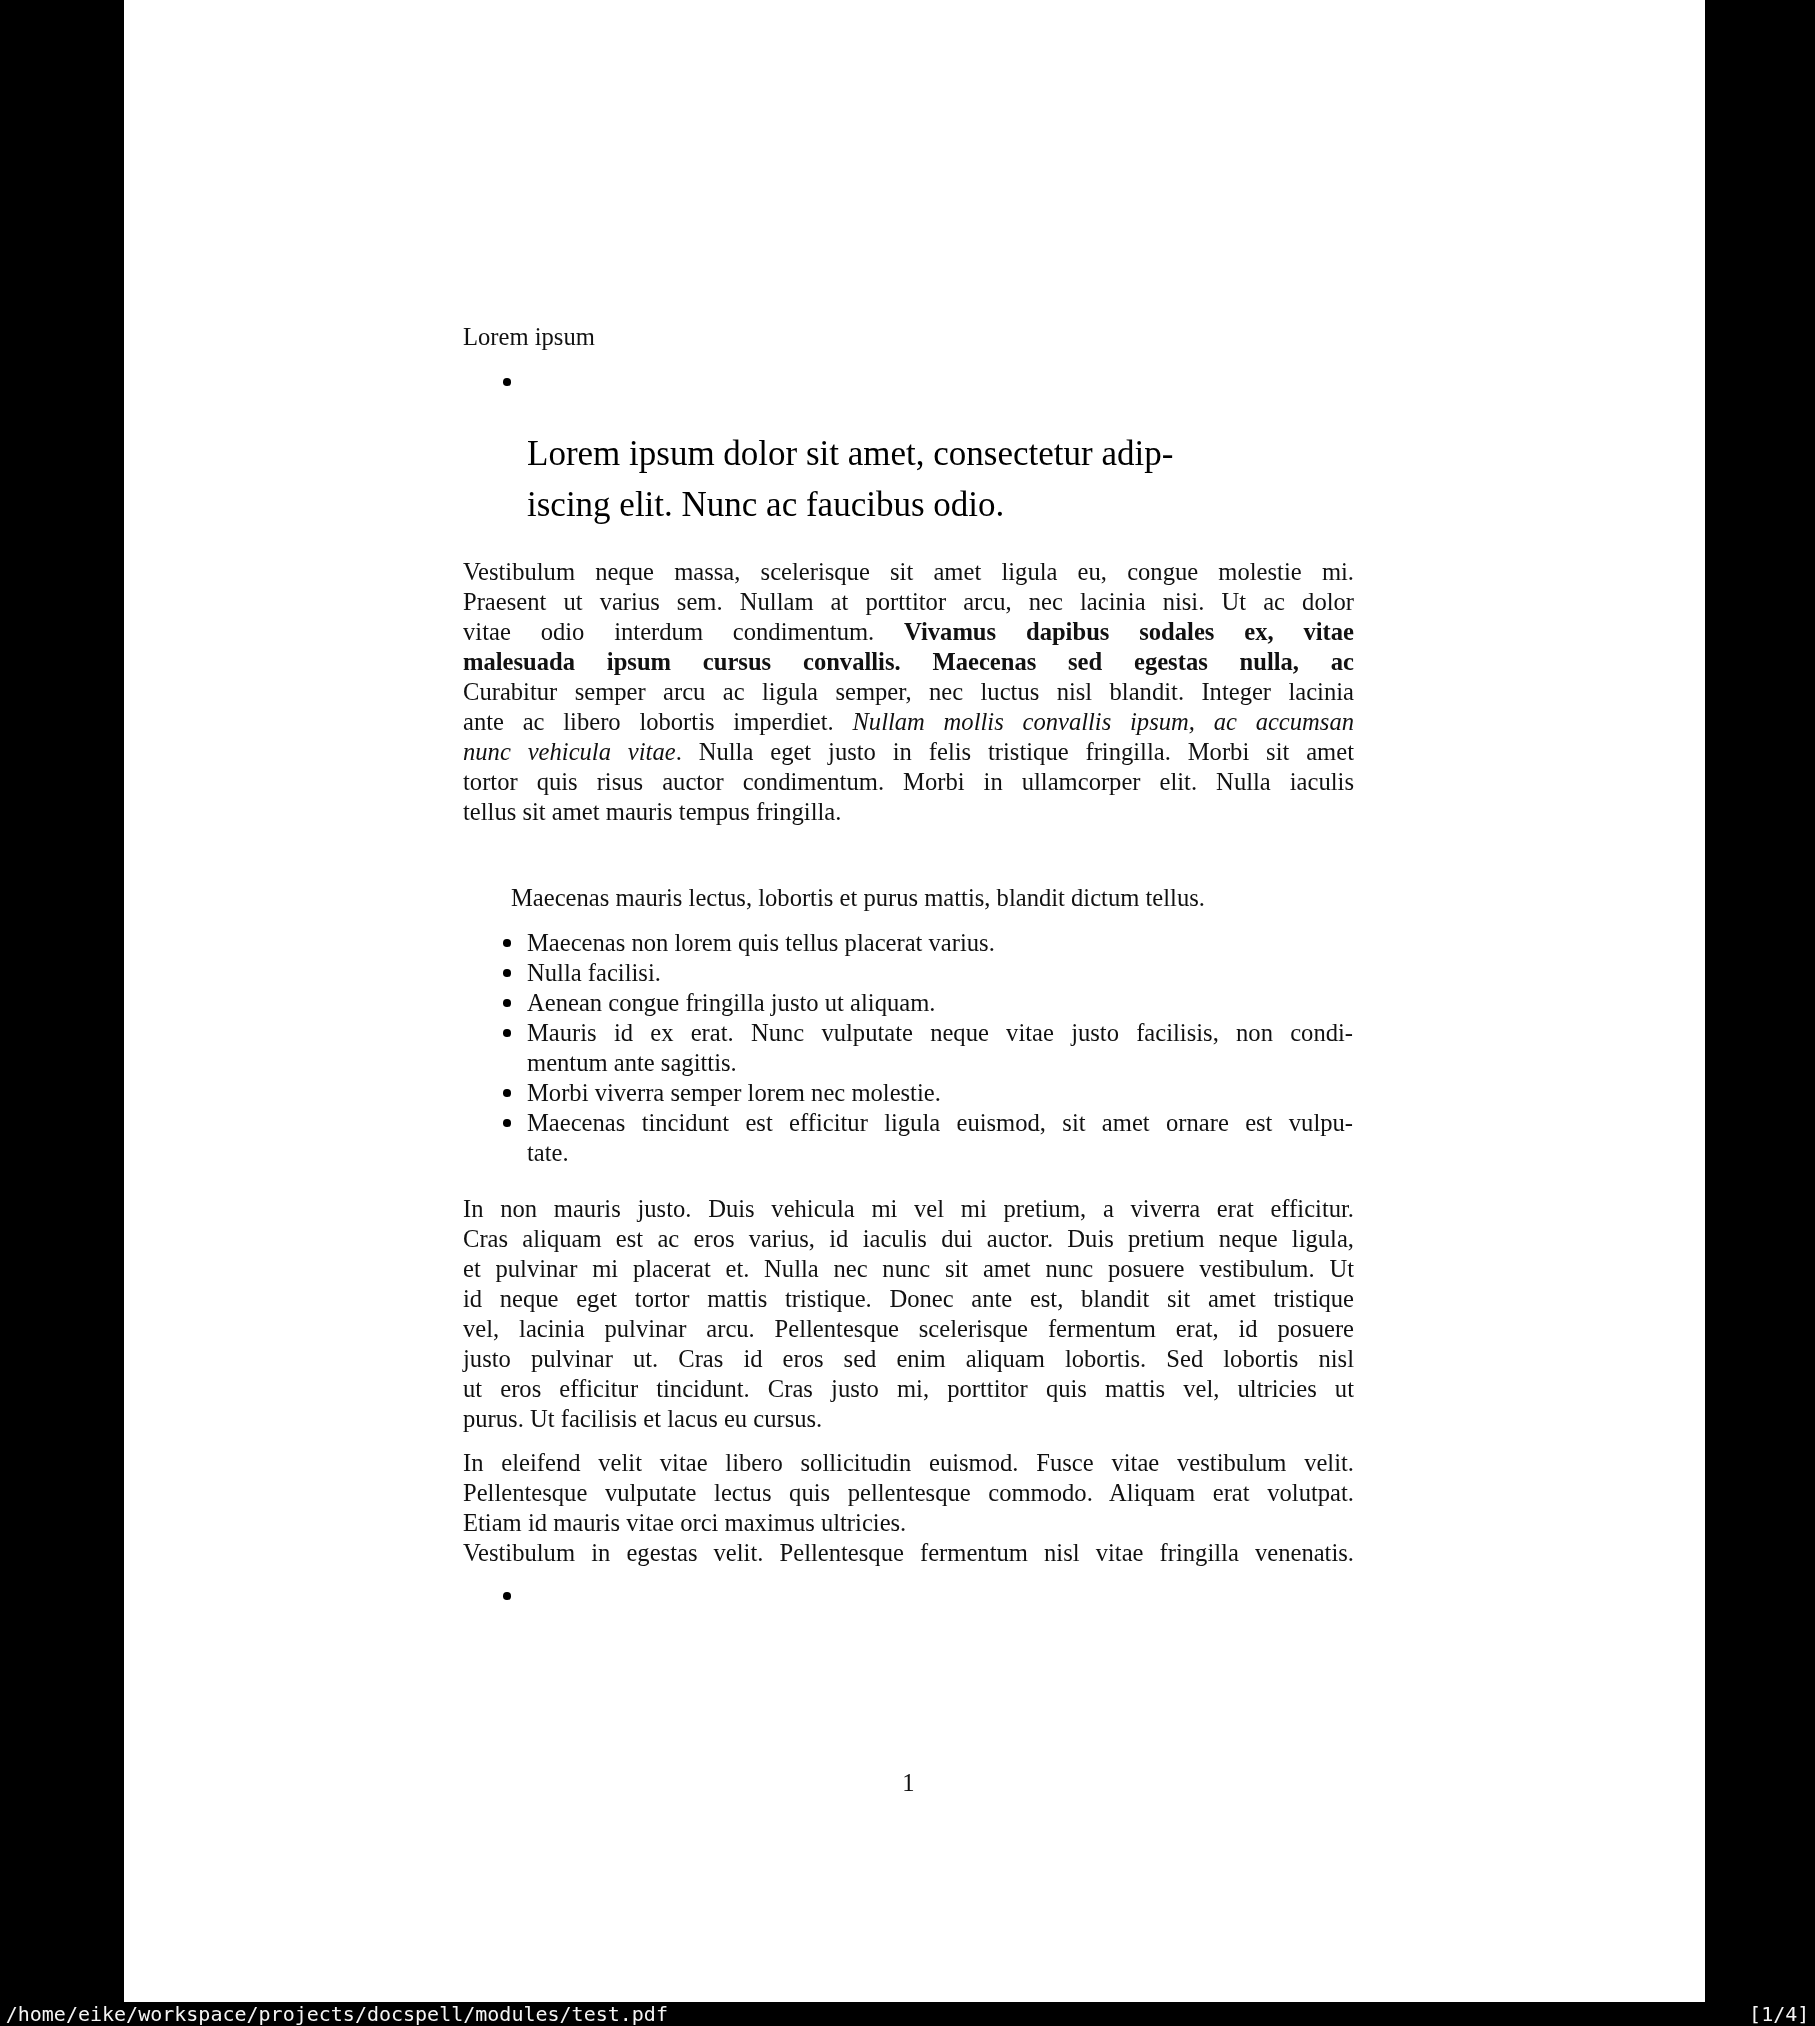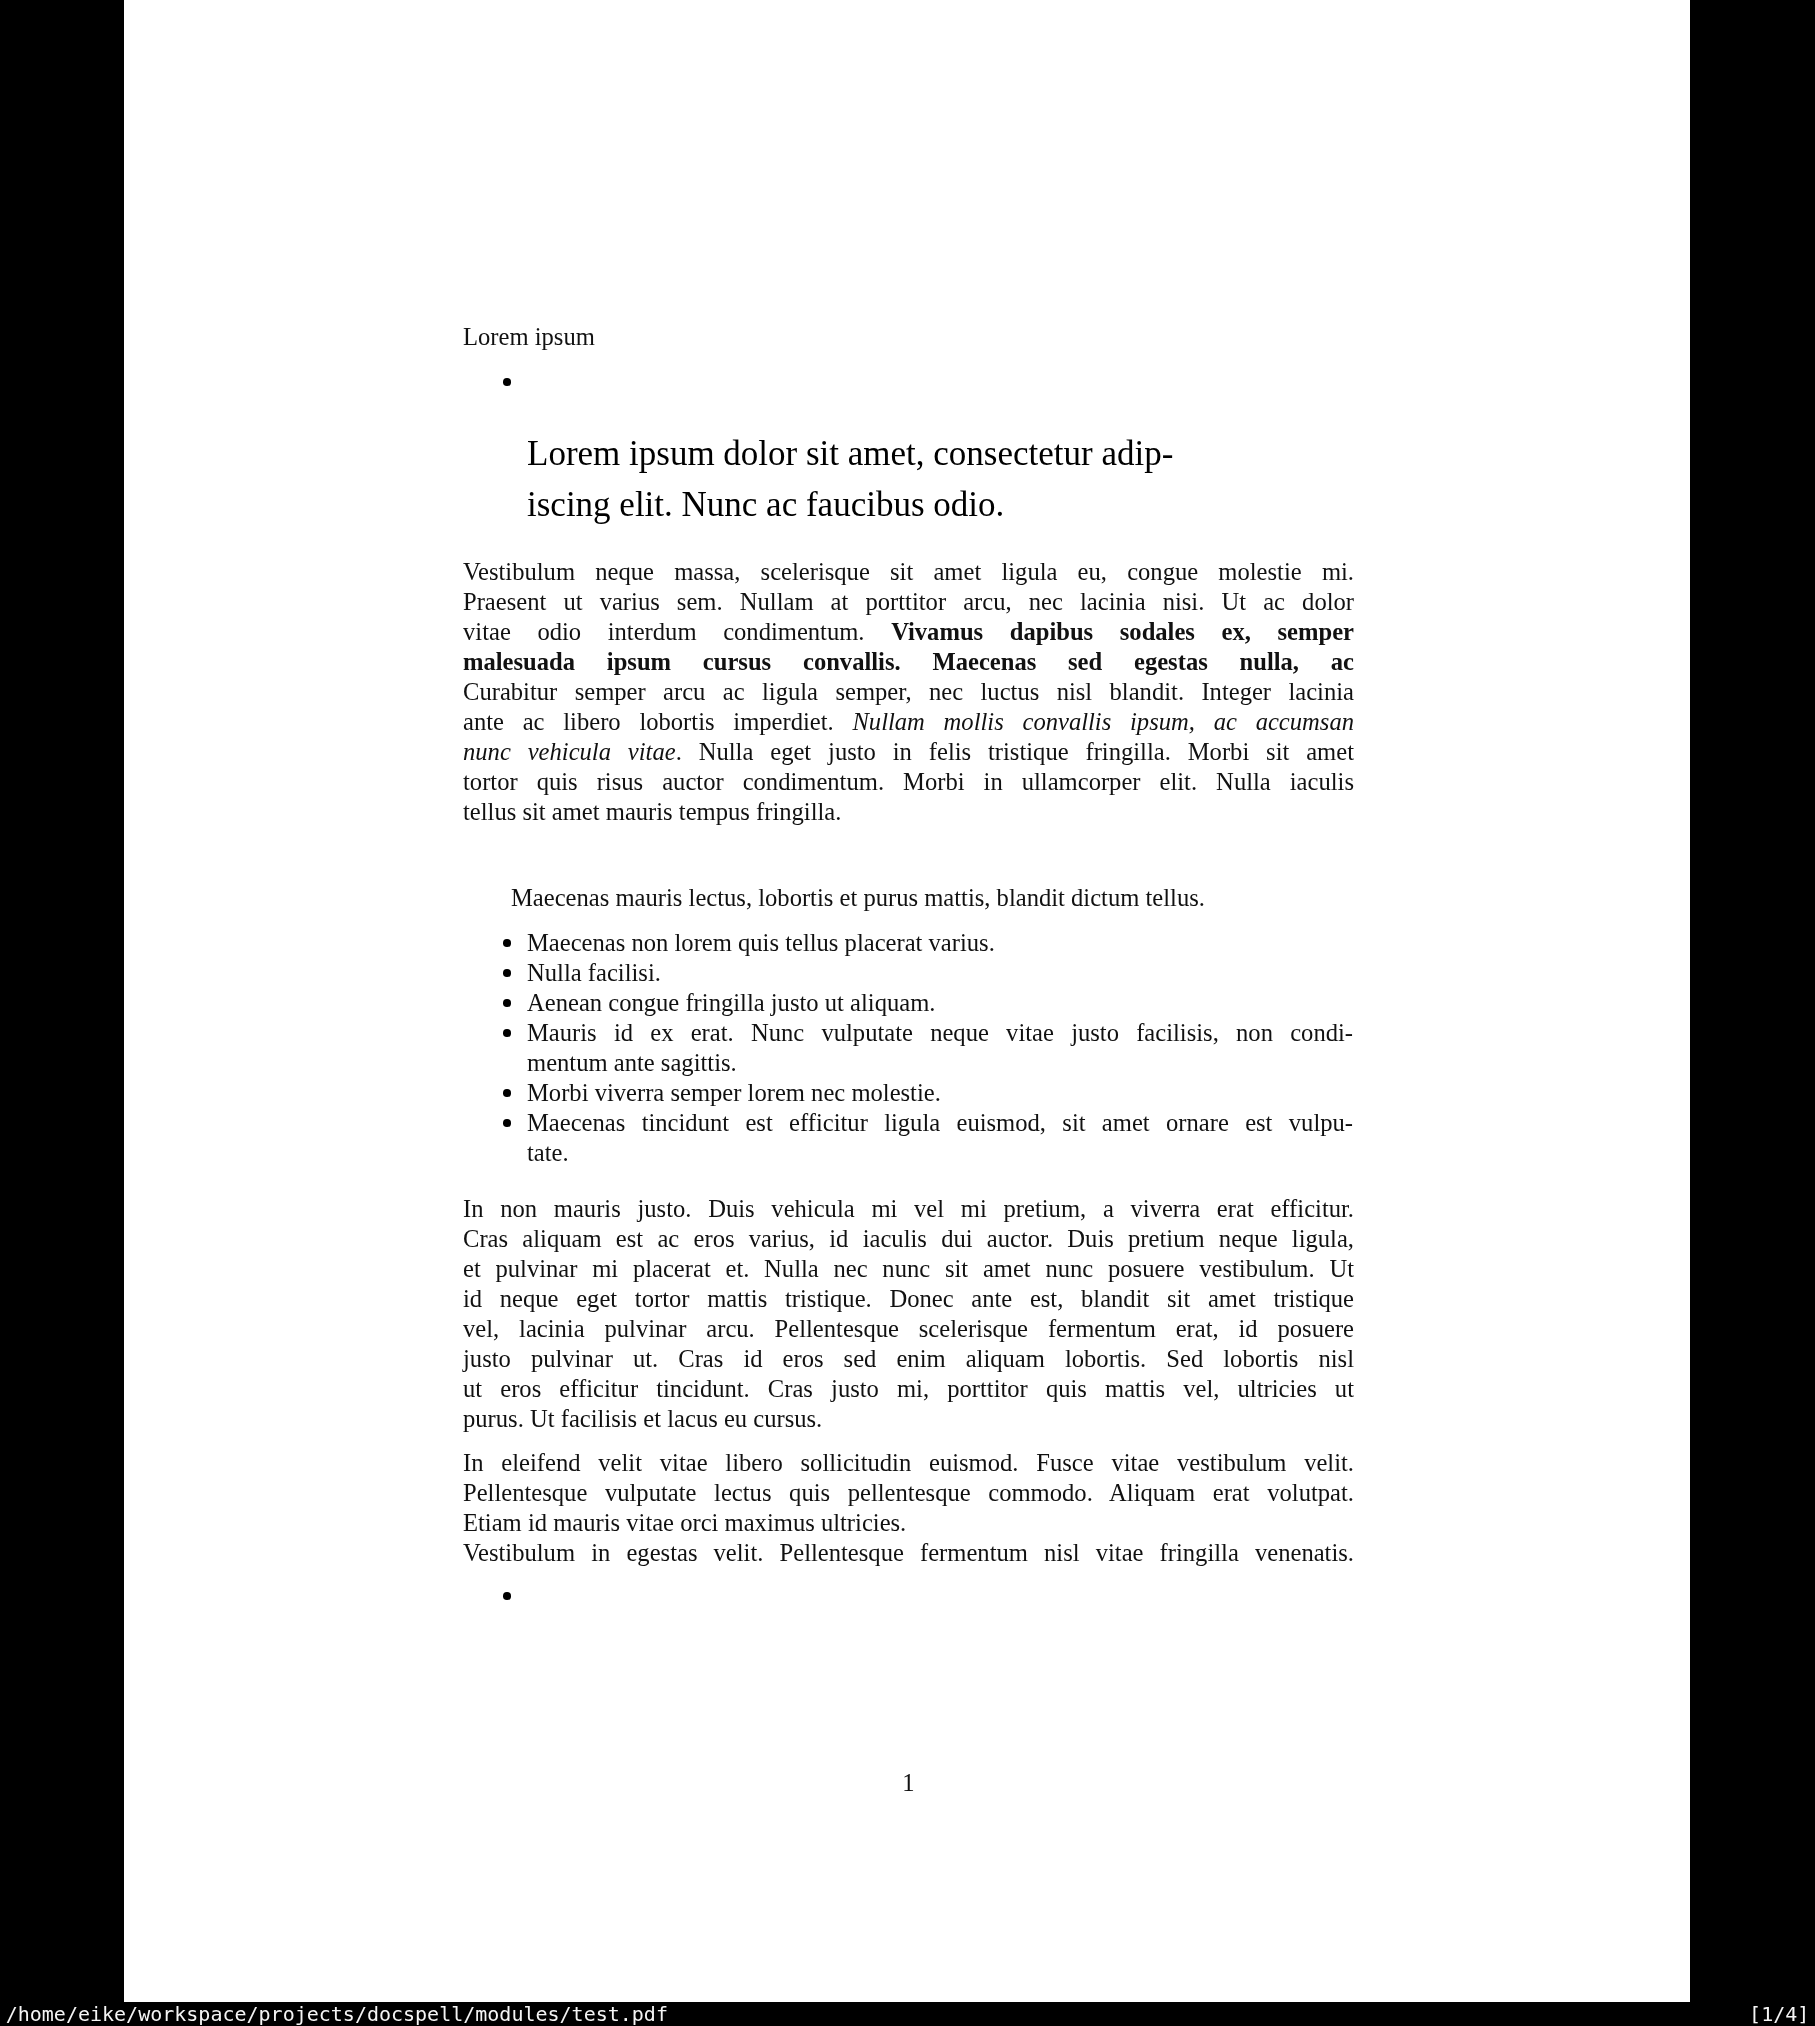--- a/index.html
+++ b/index.html
@@ -11,20 +11,21 @@
     font-family: "Liberation Serif", serif;
   }
   .screen { position: absolute; inset: 0; }
 
   
   .page {
     position: absolute;
     left: 124px; top: 0;
     width: 1566px; height: 2002px;
     background: #ffffff;
+    padding-left: 15px;
   }
   .content {
     position: absolute;
     left: 339px; top: 0;
     width: 891px; height: 100%;
     color: #111111;
     font-size: 24.6px;
     line-height: 30px;
   }
 
@@ -102,21 +103,21 @@
       <span class="dot bullet-1"></span>
 
       <div class="heading">
           <div class="tl">Lorem ipsum dolor sit amet, consectetur adip-</div>
           <div class="tl">iscing elit. Nunc ac faucibus odio.</div>
         </div>
 
       <div class="para p1">
           <div class="tl jl">Vestibulum neque massa, scelerisque sit amet ligula eu, congue molestie mi.</div>
           <div class="tl jl">Praesent ut varius sem. Nullam at porttitor arcu, nec lacinia nisi. Ut ac dolor</div>
-          <div class="tl jl"><span>vitae odio interdum condimentum. </span><b>Vivamus dapibus sodales ex, semper</b></div>
+          <div class="tl jl"><span>vitae odio interdum condimentum. </span><b>Vivamus dapibus sodales ex, vitae</b></div>
           <div class="tl jl"><b>malesuada ipsum cursus convallis. Maecenas sed egestas nulla, ac</b></div>
           <div class="tl jl">Curabitur semper arcu ac ligula semper, nec luctus nisl blandit. Integer lacinia</div>
           <div class="tl jl"><span>ante ac libero lobortis imperdiet. </span><i>Nullam mollis convallis ipsum, ac accumsan</i></div>
           <div class="tl jl"><i>nunc vehicula vitae</i><span>. Nulla eget justo in felis tristique fringilla. Morbi sit amet</span></div>
           <div class="tl jl">tortor quis risus auctor condimentum. Morbi in ullamcorper elit. Nulla iaculis</div>
           <div class="tl">tellus sit amet mauris tempus fringilla.</div>
         </div>
 
       <div class="para p2">
           <div class="tl">Maecenas mauris lectus, lobortis et purus mattis, blandit dictum tellus.</div>

